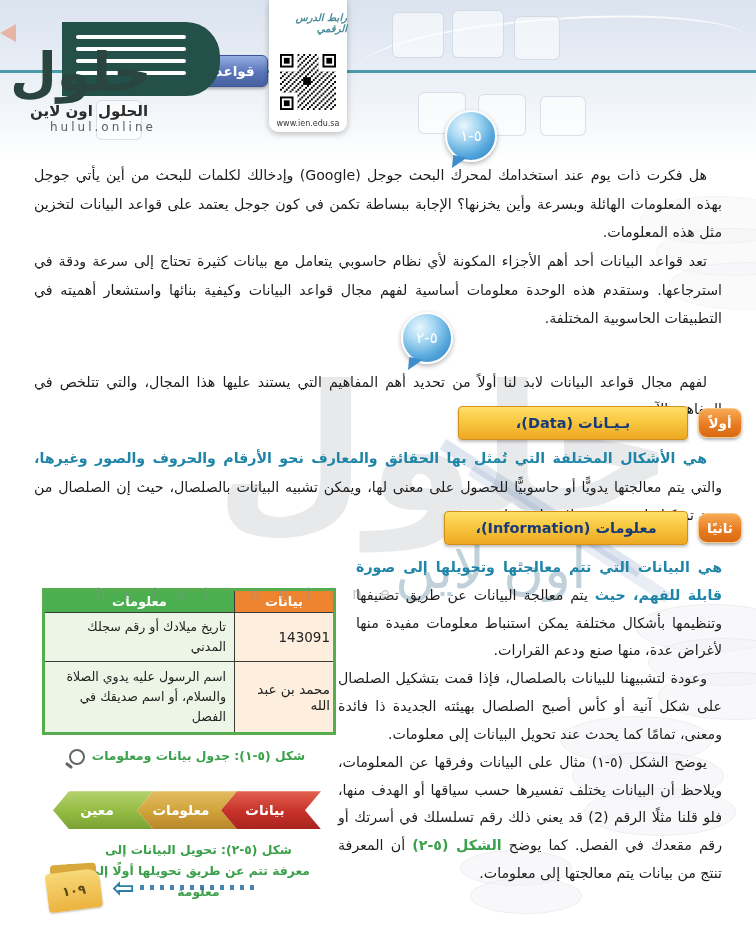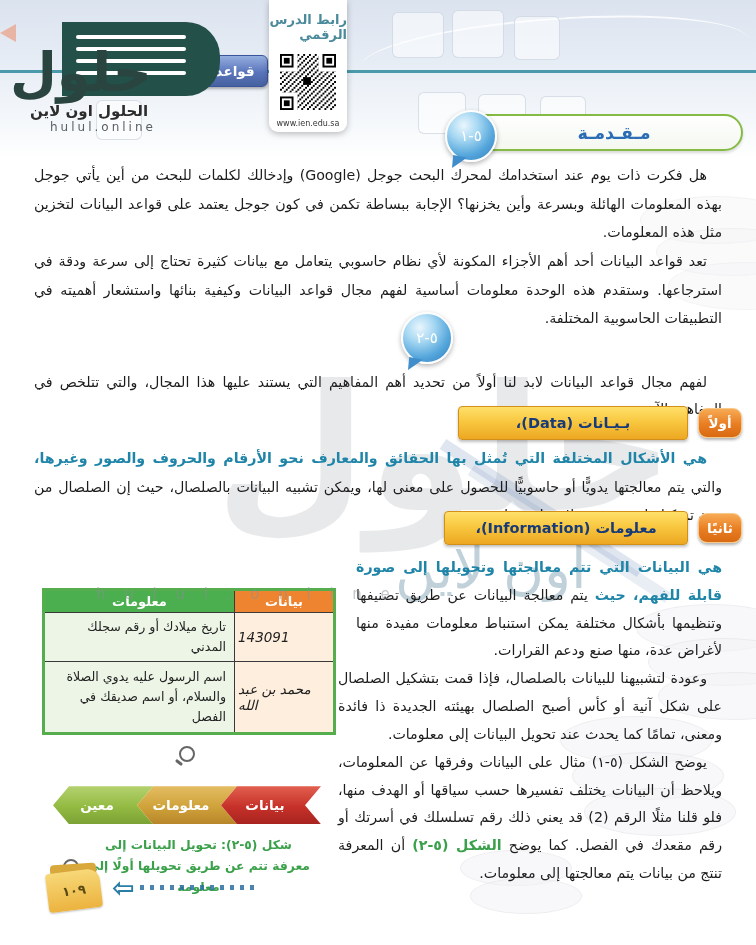--- a/index.html
+++ b/index.html
@@ -42,21 +42,21 @@
 
   
   .teal-line{position:absolute;top:70px;left:0;width:100%;height:3px;background:#4a9aab;z-index:2;}
   .banner{position:absolute;top:55px;left:148px;width:118px;height:30px;z-index:4;
     background:linear-gradient(180deg,#94afe0 0%,#5a74bb 55%,#46619f 100%);
     border:1px solid #3c549b;border-radius:6px;box-shadow:0 2px 3px rgba(0,0,0,.3);
     color:#fff;font-size:13.5px;font-weight:bold;display:flex;align-items:center;justify-content:center;}
   .qr-card{position:absolute;top:0;left:269px;width:78px;height:132px;background:#fff;z-index:5;
     border-radius:0 0 9px 9px;box-shadow:0 2px 6px rgba(0,0,0,.25);
     display:flex;flex-direction:column;align-items:center;justify-content:flex-end;padding-bottom:4px;box-sizing:border-box;}
-  .qr-label{font-size:13px;color:#4a8a9a;font-weight:bold;margin-bottom:12px;}
+  .qr-label{font-size:10px;color:#4a8a9a;font-weight:bold;margin-bottom:20px;font-style:italic;}
   .qr-svg{width:56px;height:56px;}
   .qr-url{font-size:8px;color:#333;direction:ltr;margin-top:9px;}
 
   
   .sec-head{position:absolute;height:46px;z-index:3;}
   .sec1{top:112px;right:13px;width:292px;}
   .sec2{top:314px;right:41px;width:308px;}
   .sec-pill{position:absolute;top:2px;right:0;left:0;height:37px;border:2.5px solid #85ba44;border-radius:21px;
     background:linear-gradient(180deg,#ffffff 0%,#f4f8f0 100%);box-shadow:0 2px 3px rgba(0,0,0,.15);
     display:flex;align-items:center;justify-content:center;padding-left:34px;box-sizing:border-box;}
@@ -97,21 +97,21 @@
     font-size:14.2px;line-height:1.96;text-align:justify;z-index:2;}
   .col-right p{margin:0;text-indent:15px;}
   .col-right p.first{text-indent:0;margin-left:18px;}
   .col-left{position:absolute;top:588px;left:38px;width:298px;z-index:2;}
 
   table.dtable{width:294px;border-collapse:collapse;background:#fff;border:3px solid #55ad4e;}
   .dtable th,.dtable td{border:1px solid #3a3a3a;}
   .dtable th{color:#fff;font-size:13px;font-weight:bold;padding:3px 4px;}
   th.h-data{background:#ee8430;width:90px;}
   th.h-info{background:#4bae4f;}
-  td.c-data{background:#fdeedd;text-align:left;font-size:13.5px;color:#222;padding:3px;font-style:italic;}
+  td.c-data{background:#fdeedd;text-align:right;font-size:13.5px;color:#222;padding:3px;}
   td.c-info{background:#edf6e6;font-size:12.6px;color:#222;padding:4px 8px;text-align:right;line-height:1.6;}
   tr.r1 td{height:36px;}
   tr.r2 td{height:62px;}
 
   .fig-cap{color:#3aa04a;font-size:12.3px;font-weight:bold;text-align:center;margin-top:11px;
     display:flex;align-items:center;justify-content:center;gap:7px;line-height:1.7;}
   .fig-cap .cap-text{max-width:225px;}
   .magnifier{position:relative;width:12px;height:12px;border:2.4px solid #666;border-radius:50%;
     flex:0 0 auto;display:inline-block;}
   .magnifier::after{content:"";position:absolute;width:8px;height:3px;background:#666;border-radius:2px;
@@ -213,23 +213,20 @@
         <rect x="24" y="2" width="3" height="3" fill="#000"></rect>
       <rect x="0" y="22" width="7" height="7" fill="#000"></rect>
         <rect x="1" y="23" width="5" height="5" fill="#fff"></rect>
         <rect x="2" y="24" width="3" height="3" fill="#000"></rect>
       <rect x="12" y="12" width="4" height="4" fill="#000"></rect>
     </svg>
     <div class="qr-url">www.ien.edu.sa</div>
   </div>
 
   <div class="sec-head sec1">
-    <div class="sec-pill">
-      <span class="sec-title">مـقـدمـة</span>
-    </div>
     <div class="sec-badge">
       <span>٥-١</span>
     </div>
   </div>
 
   <div class="para p-intro">
     <p>هل فكرت ذات يوم عند استخدامك لمحرك البحث جوجل (Google) وإدخالك لكلمات للبحث من أين يأتي جوجل بهذه المعلومات الهائلة وبسرعة وأين يخزنها؟ الإجابة ببساطة تكمن في كون جوجل يعتمد على قواعد البيانات لتخزين مثل هذه المعلومات.</p>
     <p>تعد قواعد البيانات أحد أهم الأجزاء المكونة لأي نظام حاسوبي يتعامل مع بيانات كثيرة تحتاج إلى سرعة ودقة في استرجاعها. وستقدم هذه الوحدة معلومات أساسية لفهم مجال قواعد البيانات وكيفية بنائها واستشعار أهميته في التطبيقات الحاسوبية المختلفة.</p>
   </div>
 
@@ -276,20 +273,21 @@
         <td class="c-info">تاريخ ميلادك أو رقم سجلك المدني</td>
       </tr>
       <tr class="r2">
         <td class="c-data">محمد بن عبد الله</td>
         <td class="c-info">اسم الرسول عليه يدوي الصلاة والسلام، أو اسم صديقك في الفصل</td>
       </tr>
     </tbody>
       </table>
 
     <div class="fig-cap">
+      <span class="cap-text">شكل (٥-١): جدول بيانات ومعلومات</span>
       <span class="magnifier"></span>
     </div>
 
     <div class="chev-row">
       <div class="chev c-red">بيانات</div>
       <div class="chev c-gold">معلومات</div>
       <div class="chev c-green">معين</div>
     </div>
 
     <div class="fig-cap">

